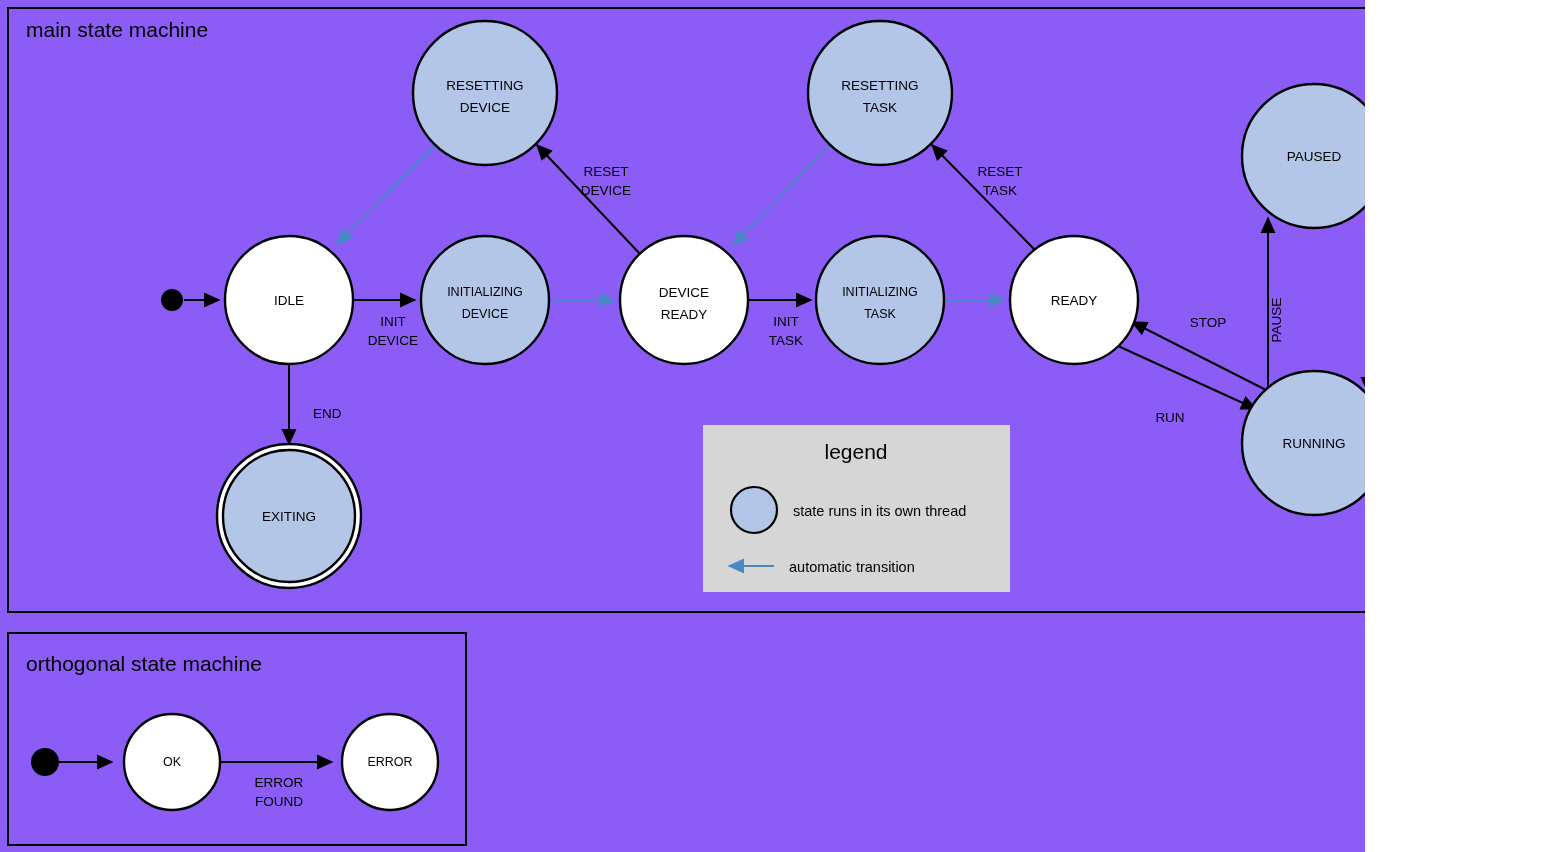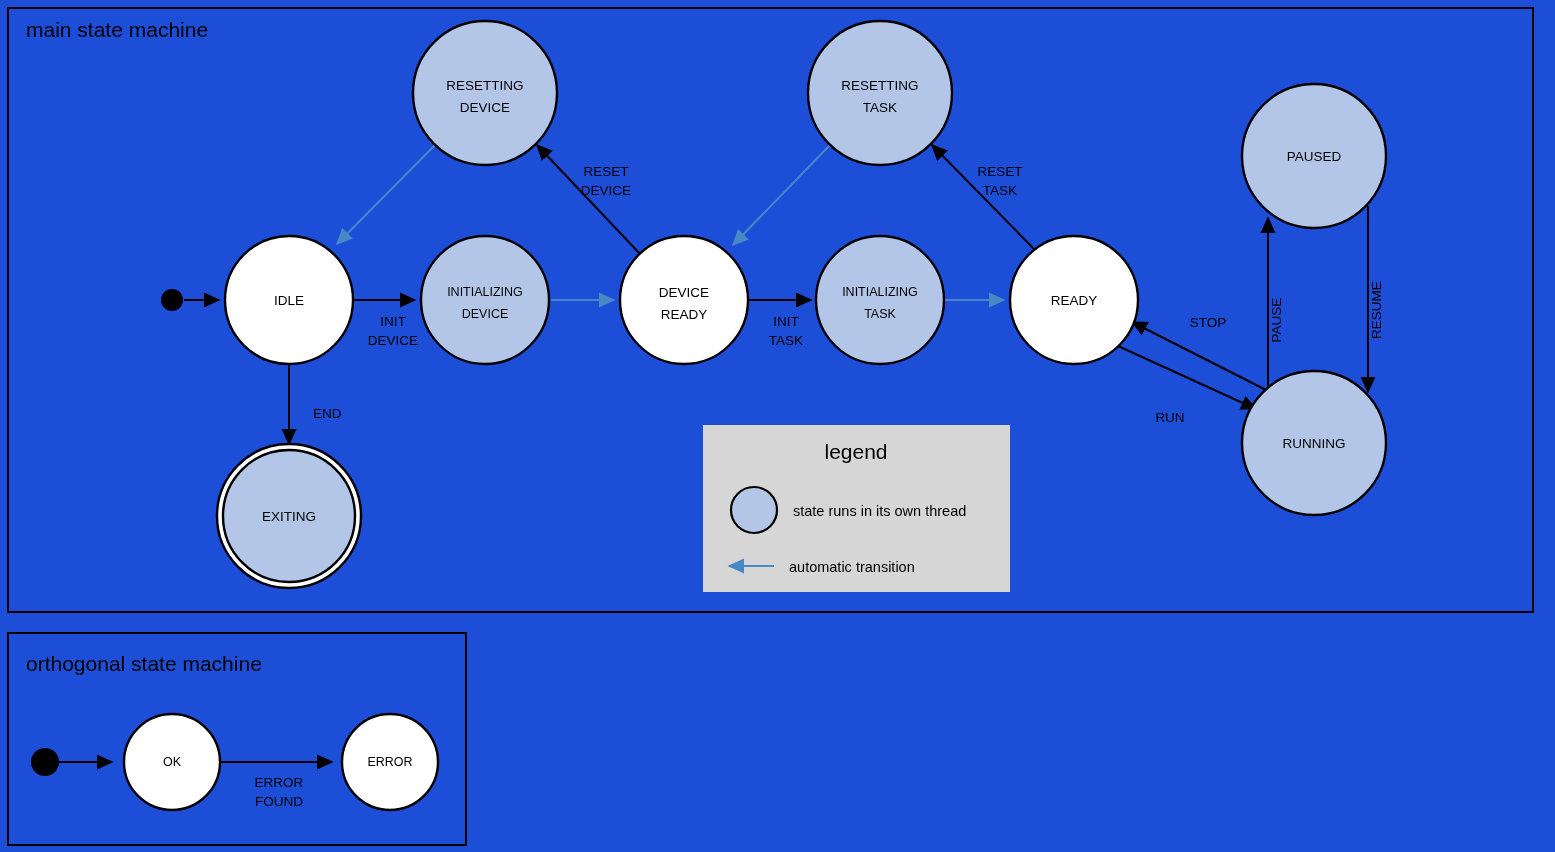--- a/index.html
+++ b/index.html
@@ -7,23 +7,23 @@
     margin: 0;
     padding: 0;
     background: #ffffff;
   }
   body {
     font-family: "Liberation Sans", sans-serif;
     -webkit-font-smoothing: antialiased;
   }
   #canvas {
     position: relative;
-    width: 1555px;
+    width: 1365px;
     height: 852px;
-    background: #1d4ed8;
+    background: #8b5cf6;
     overflow: hidden;
   }
   svg#diagram {
     position: absolute;
     top: 0;
     left: 0;
     width: 1555px;
     height: 852px;
   }
   .frame-rect {

